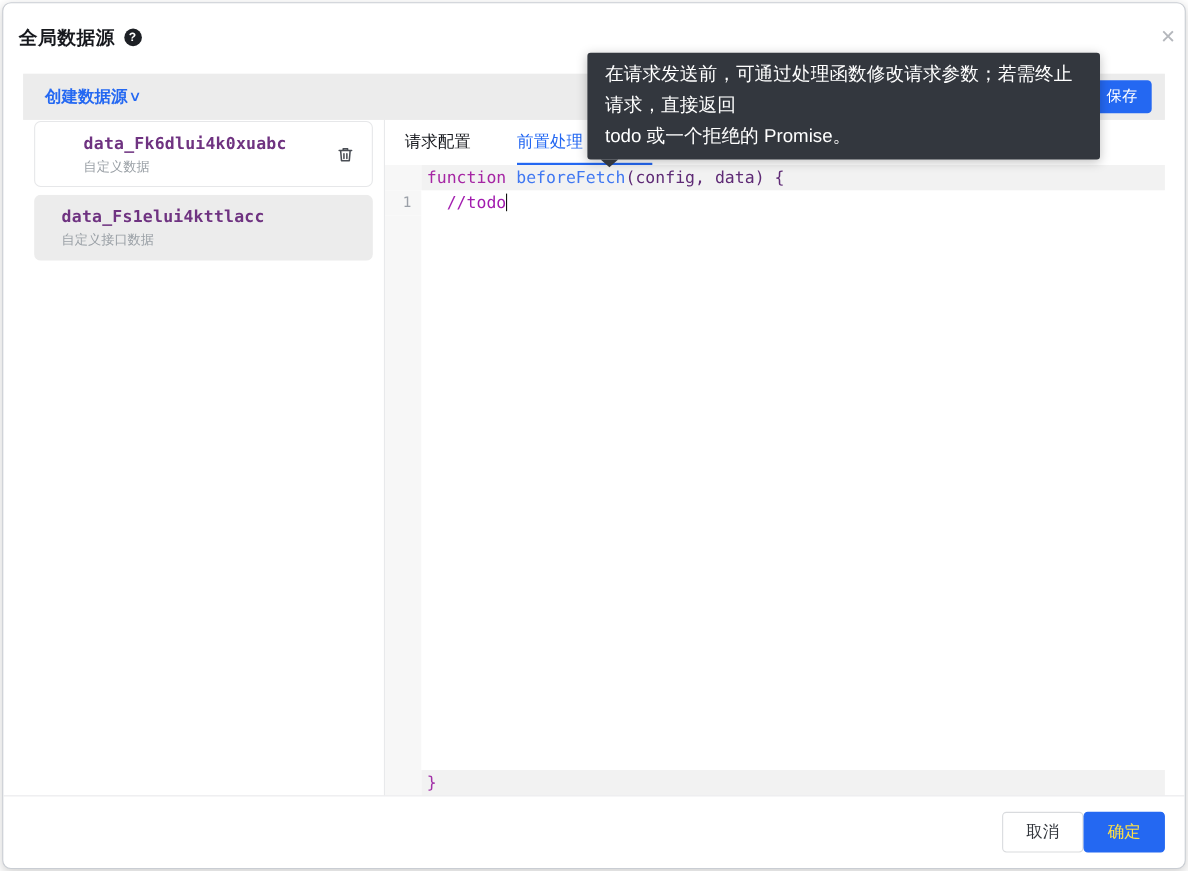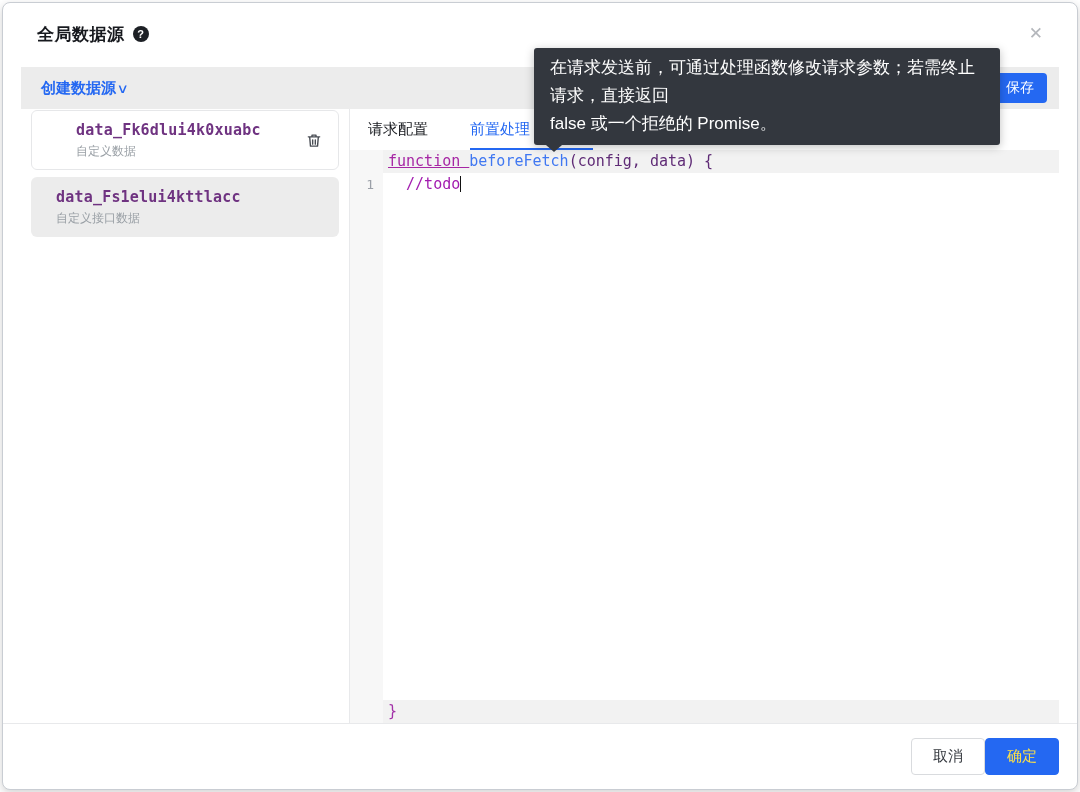--- a/index.html
+++ b/index.html
@@ -5,21 +5,21 @@
   * { margin:0; padding:0; box-sizing:border-box; }
   html,body { width:1080px; height:792px; background:#fff;
     font-family:"Liberation Sans","DejaVu Sans",sans-serif; color:#17191e; }
 
   .modal { position:absolute; top:2px; left:2px; width:1076px; height:788px;
     background:#fff; border:1px solid #c9cdd3; border-radius:8px;
     box-shadow:0 3px 10px rgba(0,0,0,.18); display:flex; flex-direction:column;
     overflow:hidden; }
 
   
-  .hdr { flex:none; height:64px; padding:20px 32px 0 14px; display:flex; align-items:flex-start;margin-left:20px; }
+  .hdr { flex:none; height:64px; padding:20px 6px 0 14px; display:flex; align-items:flex-start; }
   .hdr-title { font-size:17px; font-weight:700; letter-spacing:.5px; }
   .qicon { display:inline-flex; align-items:center; justify-content:center;
     width:15px; height:15px; border-radius:50%; background:#1d2025; color:#fff;
     font-size:11px; font-weight:700; line-height:1; flex:none; }
   .qicon.blue { background:#2468f2; }
   .hdr .qicon { width:16px; height:16px; margin:3px 0 0 8px; }
   .close-x { margin-left:auto; font-size:17px; color:#b4b7bc; cursor:pointer; line-height:1; padding:2px; }
 
   
   .bodywrap { flex:1; margin:0 18px; display:flex; flex-direction:column; min-height:0; }
@@ -132,21 +132,21 @@
             <span class="qicon">?</span>
           </div>
           <div class="tab">
             <span>错误处理</span>
           </div>
         </div>
 
         <div class="editor">
           <div class="crow">
             <div class="gut"></div>
-            <div class="cline shaded"><span style="color: rgb(166, 38, 164); text-decoration: underline;">function </span><span style="color: rgb(64, 120, 242);">beforeFetch</span><span style="color: rgb(95, 43, 118);">(config, data) {</span></div>
+            <div class="cline shaded"><span style="color: rgb(166, 38, 164);">function </span><span style="color: rgb(64, 120, 242);">beforeFetch</span><span style="color: rgb(95, 43, 118);">(config, data) {</span></div>
           </div>
           <div class="crow">
             <div class="gut">1</div>
             <div class="cline"><span style="color: #a21caf; margin-top: 37px;">  //todo</span><span class="cursor"></span></div>
           </div>
           <div class="crow fill">
             <div class="gut"></div>
             <div class="cline"></div>
           </div>
           <div class="crow">
@@ -159,16 +159,16 @@
     </div>
   </div>
 
   <div class="ftr">
     <button class="btn ghost">取消</button>
     <button class="btn primary">确定</button>
   </div>
 
   <div class="tooltip">
     <div>在请求发送前，可通过处理函数修改请求参数；若需终止请求，直接返回</div>
-    <div>false 或一个拒绝的 Promise。</div>
+    <div>todo 或一个拒绝的 Promise。</div>
   </div>
 
 </div>
 
 </body></html>

